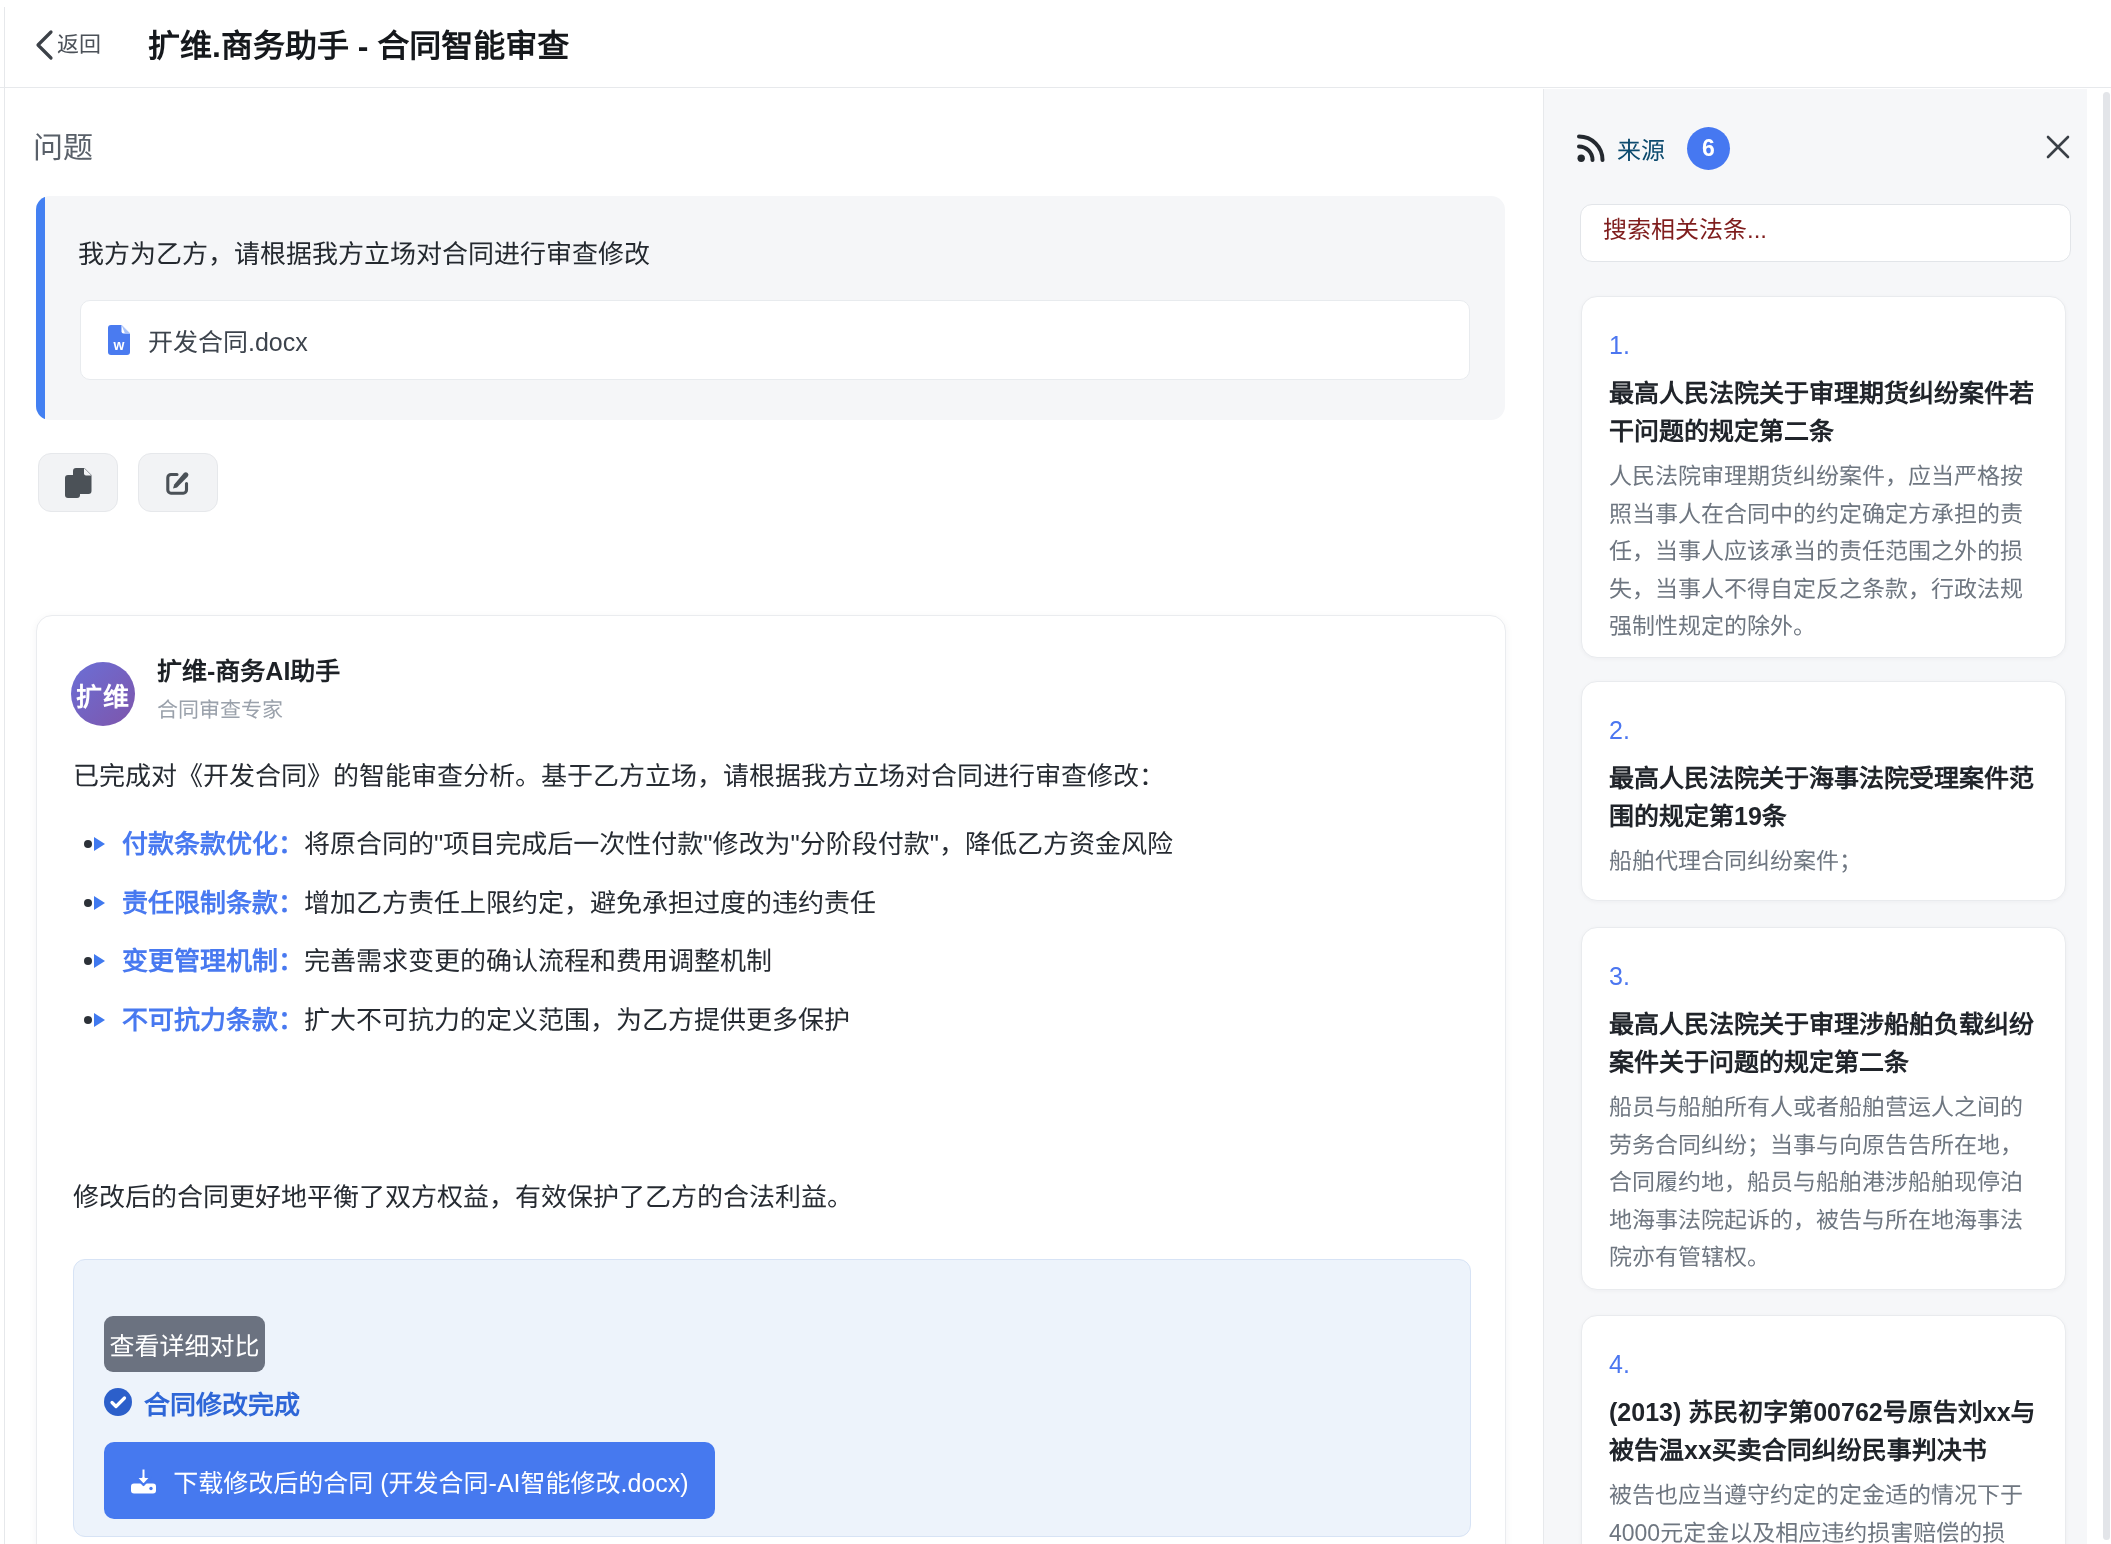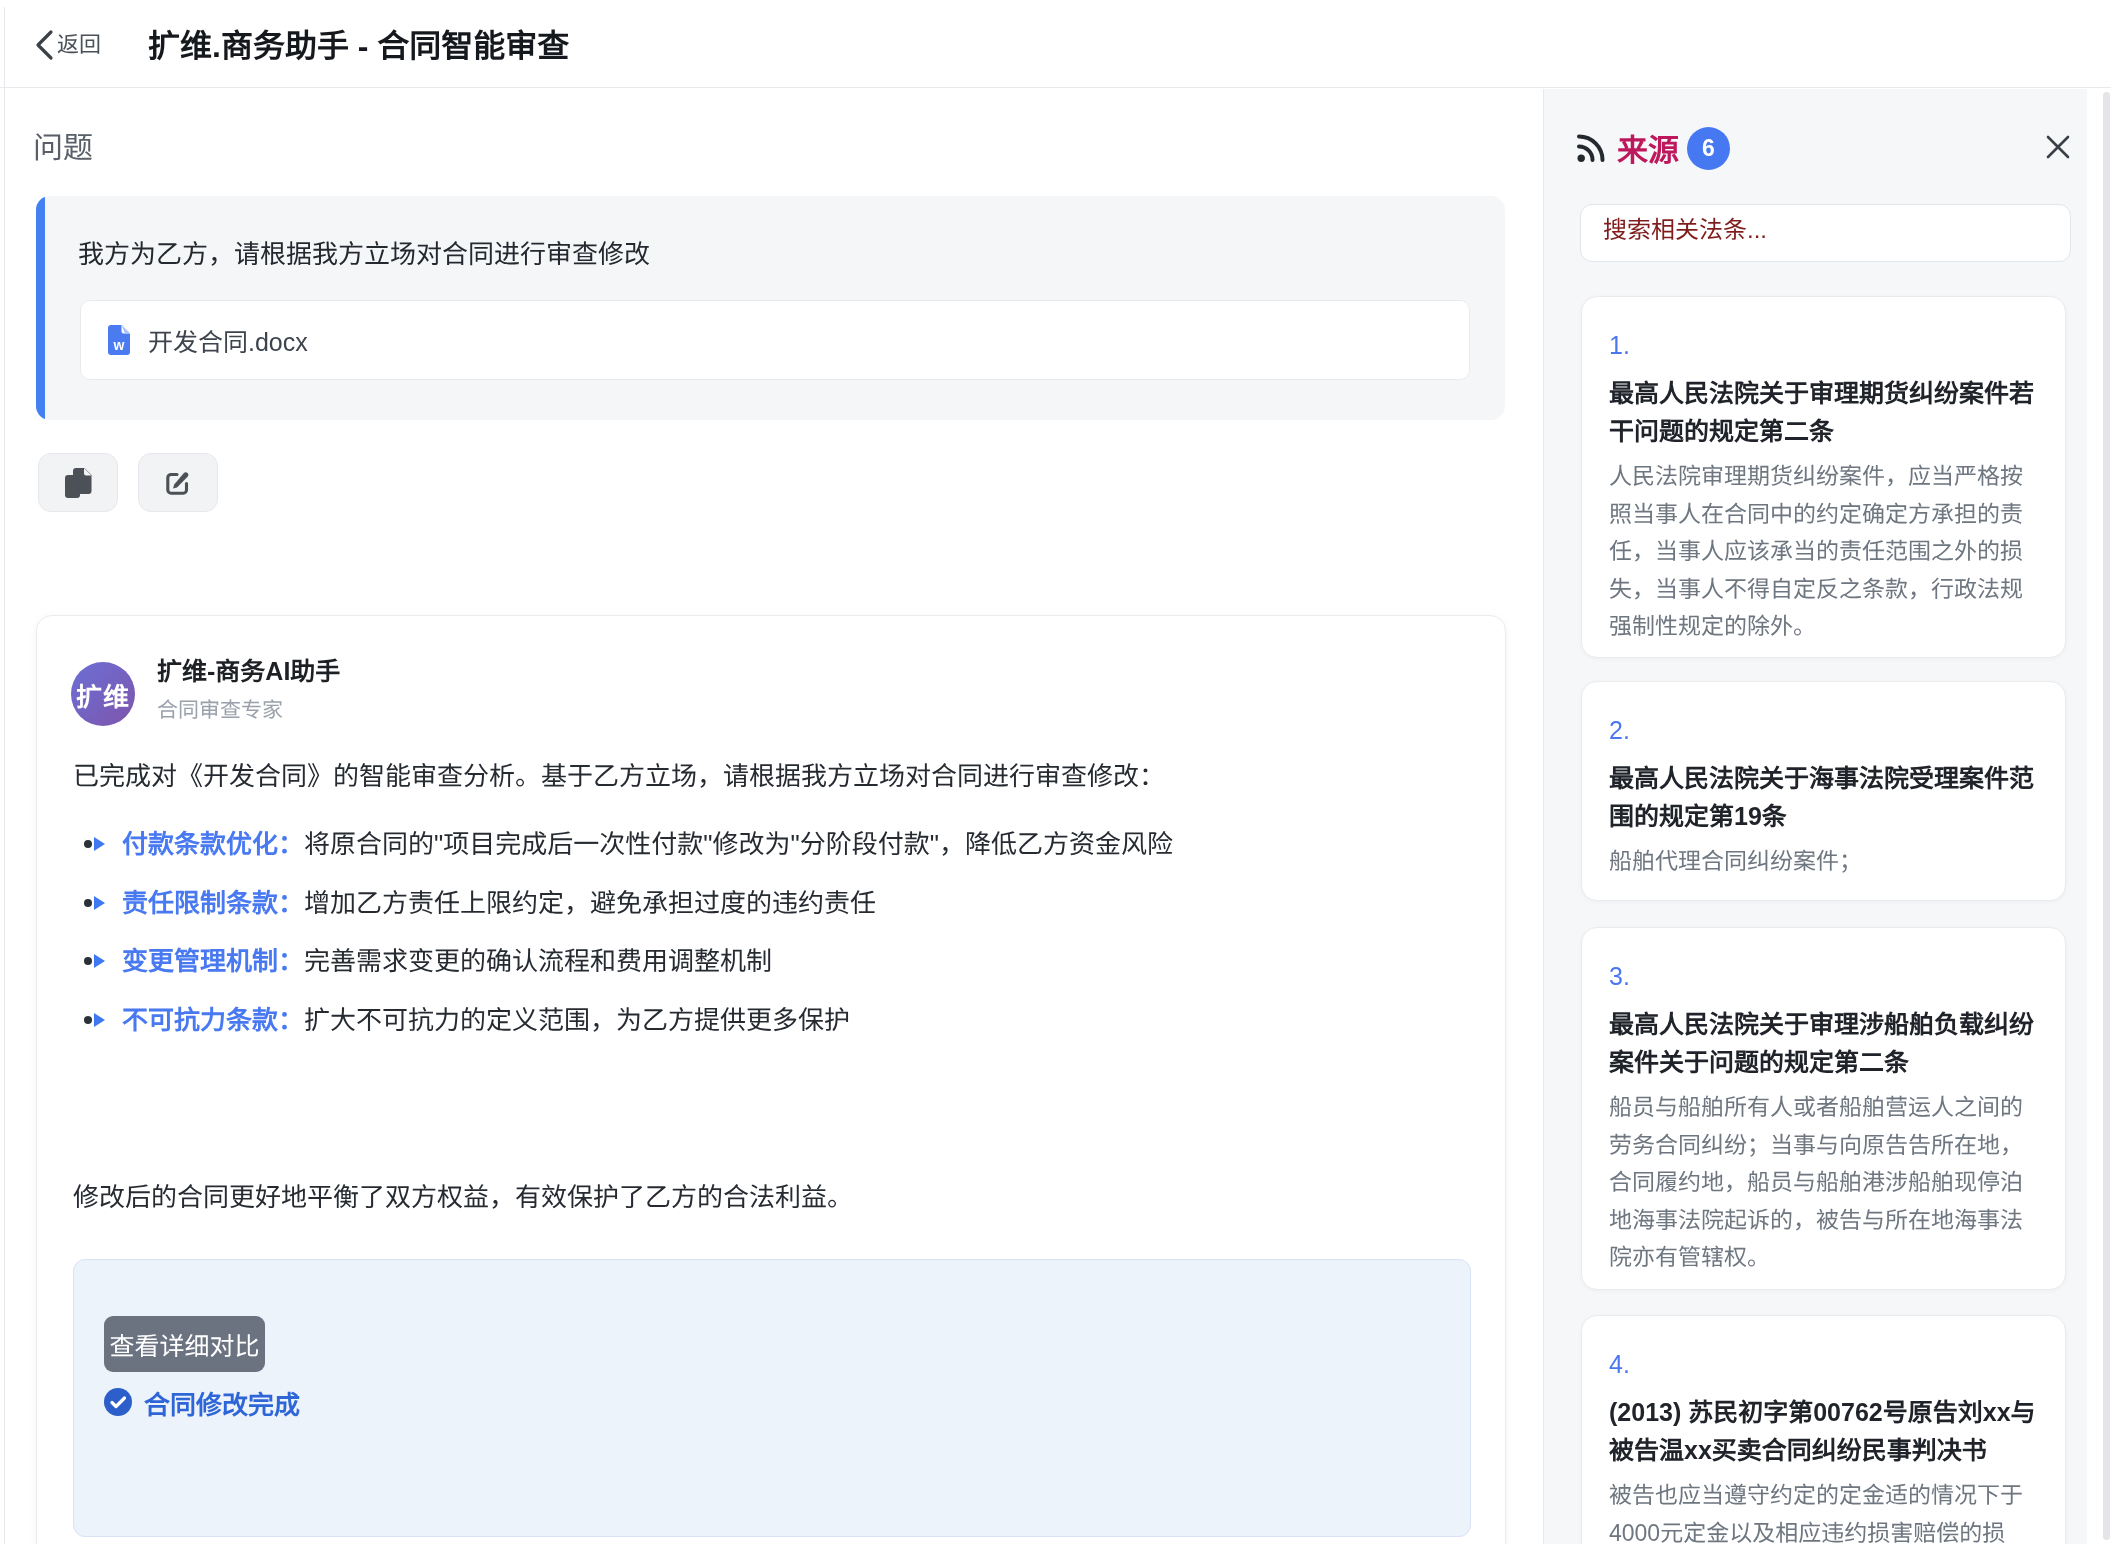--- a/index.html
+++ b/index.html
@@ -48,21 +48,21 @@
   border-radius:9px;color:#fff;font-size:25px;display:flex;align-items:center;justify-content:center}
 #checkrow{position:absolute;left:30px;top:128px;height:28px;display:flex;align-items:center}
 #checktxt{margin-left:12px;font-size:26px;font-weight:bold;color:#2e66d7}
 #dlbtn{position:absolute;left:30px;top:182px;width:611px;height:77px;background:#4679ef;
   border-radius:10px;color:#fff;font-size:25px;display:flex;align-items:center;justify-content:center}
 #dlbtn span{margin-left:16px}
 
 #sidebar{position:absolute;left:1543px;top:89px;width:544px;height:1455px;background:#f6f7f9;
   border-left:1px solid #e7e9ec;overflow:hidden}
 #rss{position:absolute;left:33px;top:45px}
-#src-t{position:absolute;left:73px;top:43px;font-size:31px;line-height:38px;font-weight:bold;color:#be185d}
+#src-t{position:absolute;left:73px;top:43px;font-size:24px;line-height:38px;font-weight:normal;color:#0c4a6e}
 #badge{position:absolute;left:143px;top:38px;width:43px;height:43px;border-radius:50%;background:#4678f1;
   color:#fff;font-size:23px;font-weight:bold;display:flex;align-items:center;justify-content:center}
 #close{position:absolute;left:501px;top:45px}
 #search{position:absolute;left:36px;top:115px;width:491px;height:58px;background:#fff;
   border:1px solid #e2e5e9;border-radius:12px;font-size:24px;line-height:50px;color:#7f1d1d;padding-left:22px}
 .scard{position:absolute;left:37px;width:485px;background:#fff;border:1px solid #e9ebee;
   border-radius:16px;box-shadow:0 1px 4px rgba(20,30,60,.04);padding:33px 27px 0 27px;overflow:hidden}
 .num{font-size:25px;line-height:30px;color:#4b76f0}
 .ct{margin-top:15px;font-size:25px;line-height:37.5px;font-weight:bold;color:#20242a}
 .cb{margin-top:8px;font-size:23px;line-height:37.5px;color:#6e7680}
@@ -132,20 +132,28 @@
 
   <div id="panel">
     <div id="tooltip">查看详细对比</div>
     <div id="checkrow">
       <svg width="28" height="28" viewBox="0 0 28 28">
         <circle cx="14" cy="14" r="14" fill="#2c5fca"></circle>
         <path d="M8 14.5 l4 4 l8.5 -8.5" fill="none" stroke="#fff" stroke-width="3.2" stroke-linecap="round" stroke-linejoin="round"></path>
       </svg>
       <span id="checktxt">合同修改完成</span>
     </div>
+    <div id="dlbtn">
+      <svg width="27" height="28" viewBox="0 0 27 28">
+        <rect x="1" y="16.5" width="25" height="10" rx="3" fill="#fff"></rect>
+        <circle cx="21" cy="21.5" r="1.7" fill="#4679ef"></circle>
+        <path d="M11.4 1.5 h4.2 v8.5 h5.2 L13.5 18 6.2 10 h5.2 Z" fill="#fff" stroke="#4679ef" stroke-width="2.2" stroke-linejoin="round"></path>
+      </svg>
+      <span>下载修改后的合同 (开发合同-AI智能修改.docx)</span>
+    </div>
   </div>
 </div>
 
 <div id="sidebar">
   <svg id="rss" width="28" height="29" viewBox="0 0 28 29">
     <circle cx="4.2" cy="24.3" r="3.7" fill="#24292f"></circle>
     <path d="M2 12.5 a13.5 13.5 0 0 1 13.5 13.5" fill="none" stroke="#24292f" stroke-width="4" stroke-linecap="round"></path>
     <path d="M2 2.5 a23.5 23.5 0 0 1 23.5 23.5" fill="none" stroke="#24292f" stroke-width="4" stroke-linecap="round"></path>
   </svg>
   <div id="src-t">来源</div>

